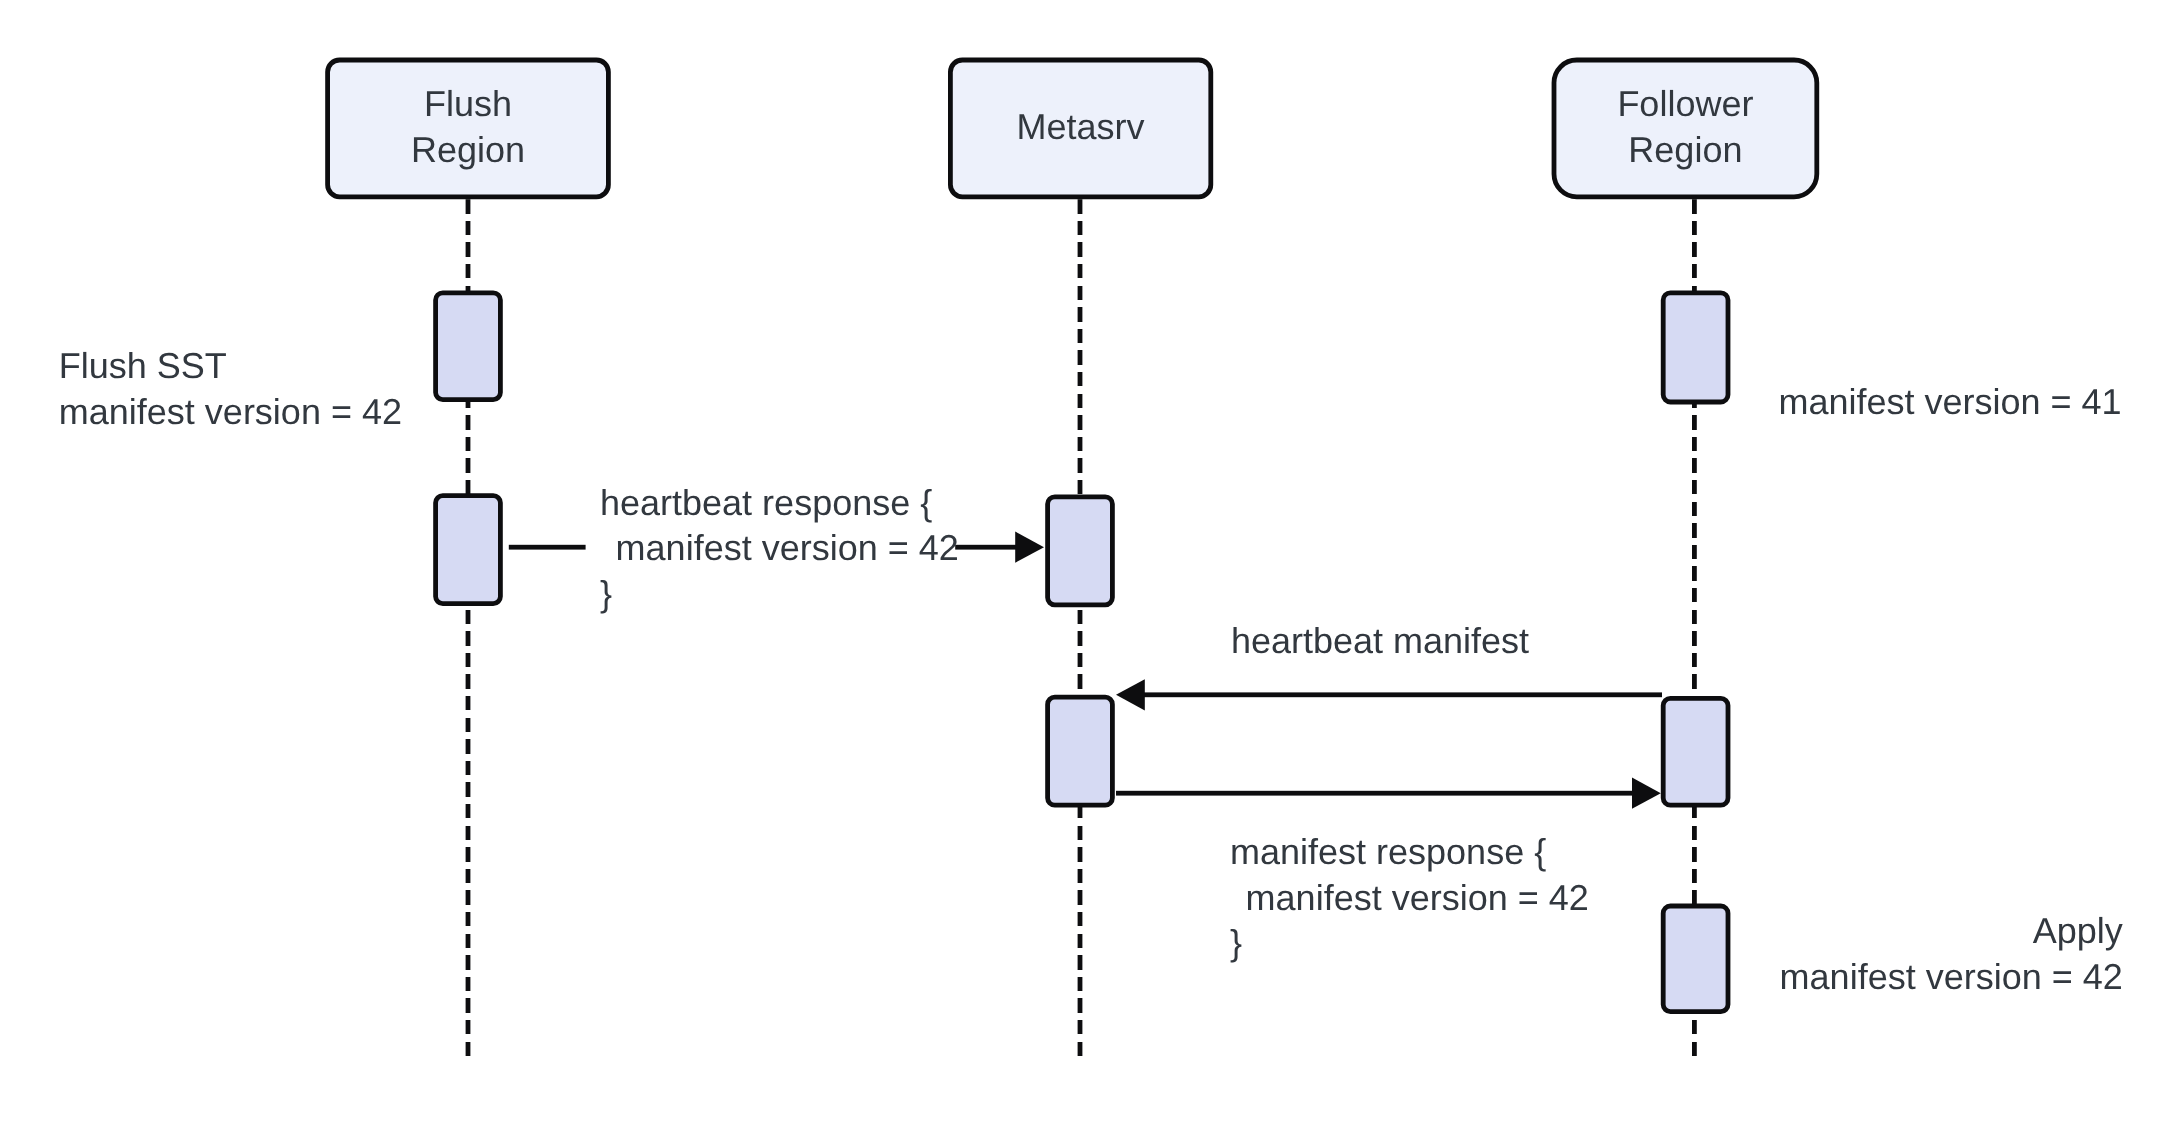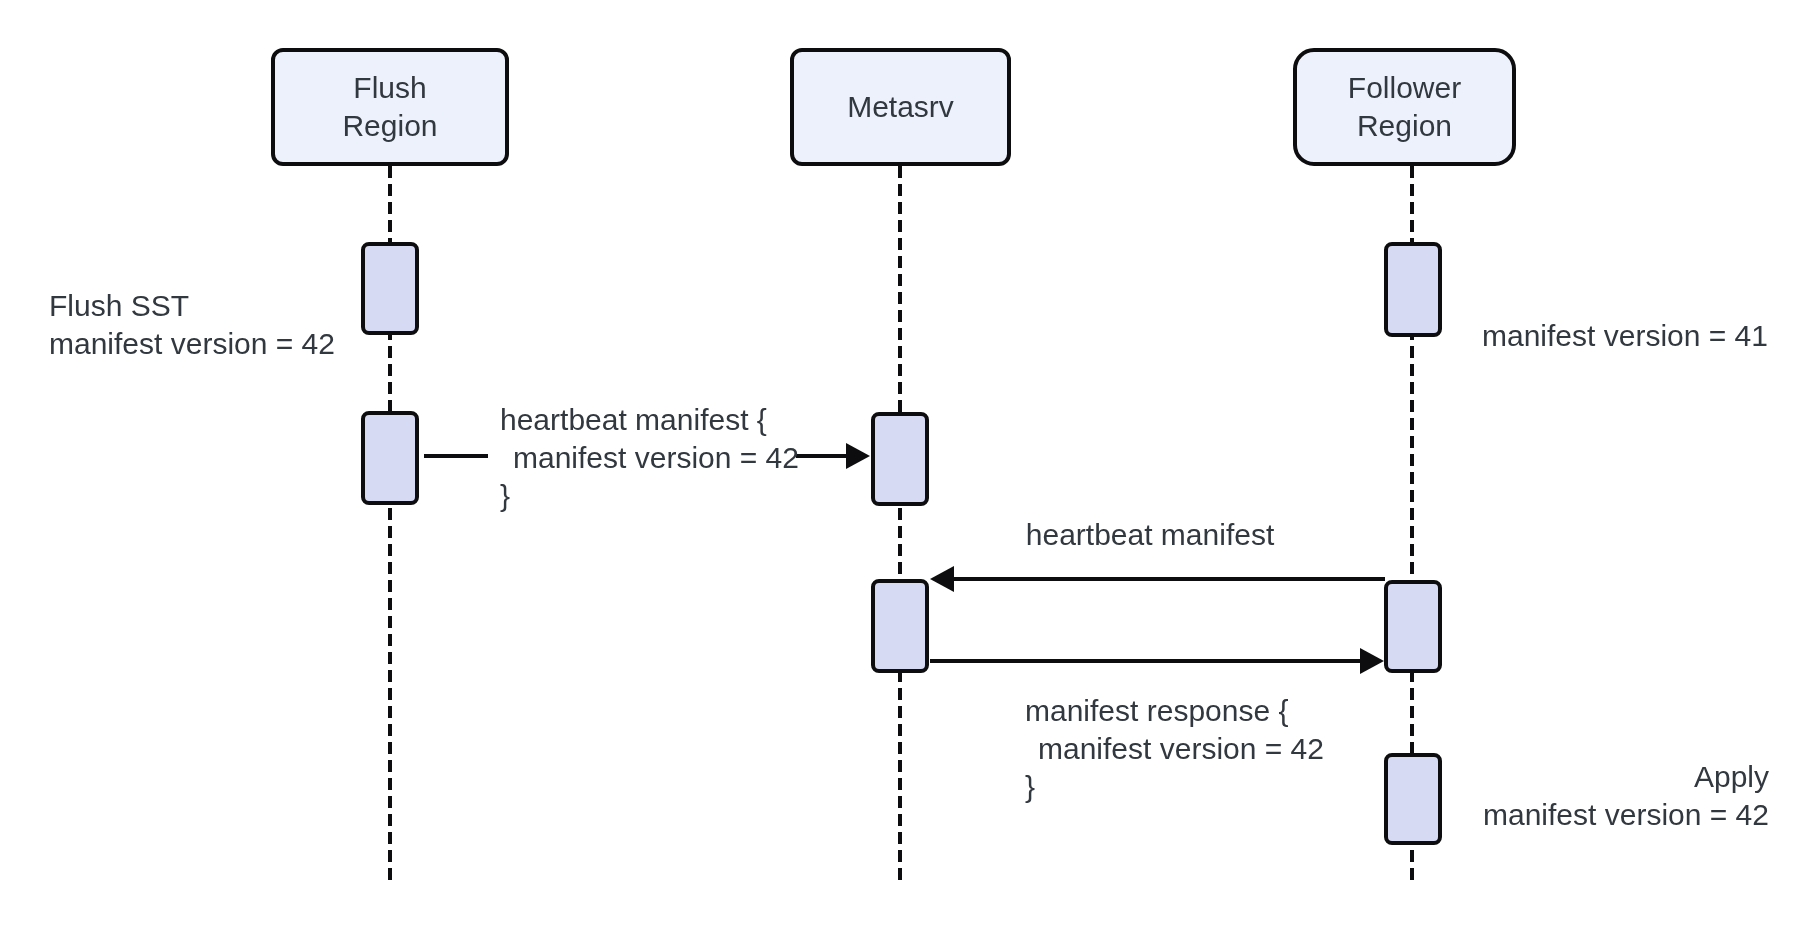--- a/index.html
+++ b/index.html
@@ -105,21 +105,21 @@
   <div class="label" style="left:49px;top:252px;margin-top:35px;">
     <div>Flush SST</div>
     <div>manifest version = 42</div>
   </div>
 
   <div class="label" style="left:1482px;top:271px;margin-top:46px;">
     <div>manifest version = 41</div>
   </div>
 
   <div class="label" style="left:500px;top:401px;">
-    <div>heartbeat manifest {</div>
+    <div>heartbeat response {</div>
     <div class="indent">manifest version = 42</div>
     <div>}</div>
   </div>
 
   <div class="label centered" style="left:1150px;top:516px;">
     <div>heartbeat manifest</div>
   </div>
 
   <div class="label" style="left:1025px;top:692px;">
     <div>manifest response {</div>

